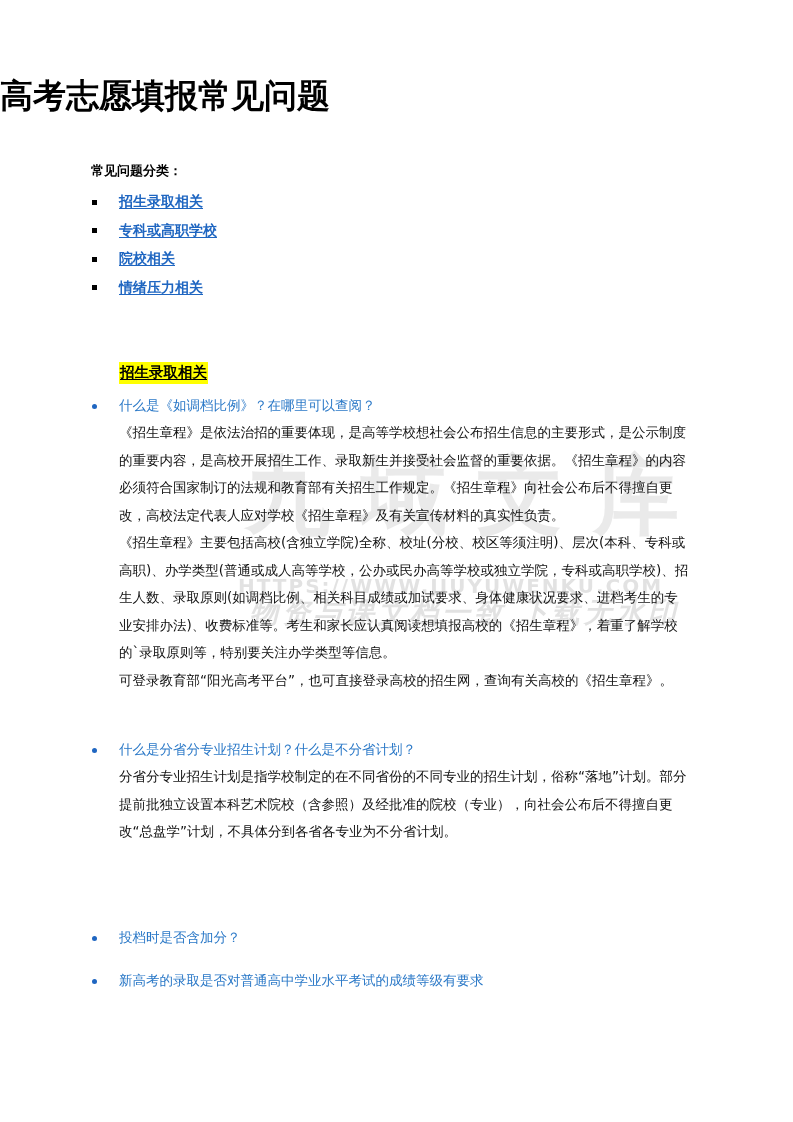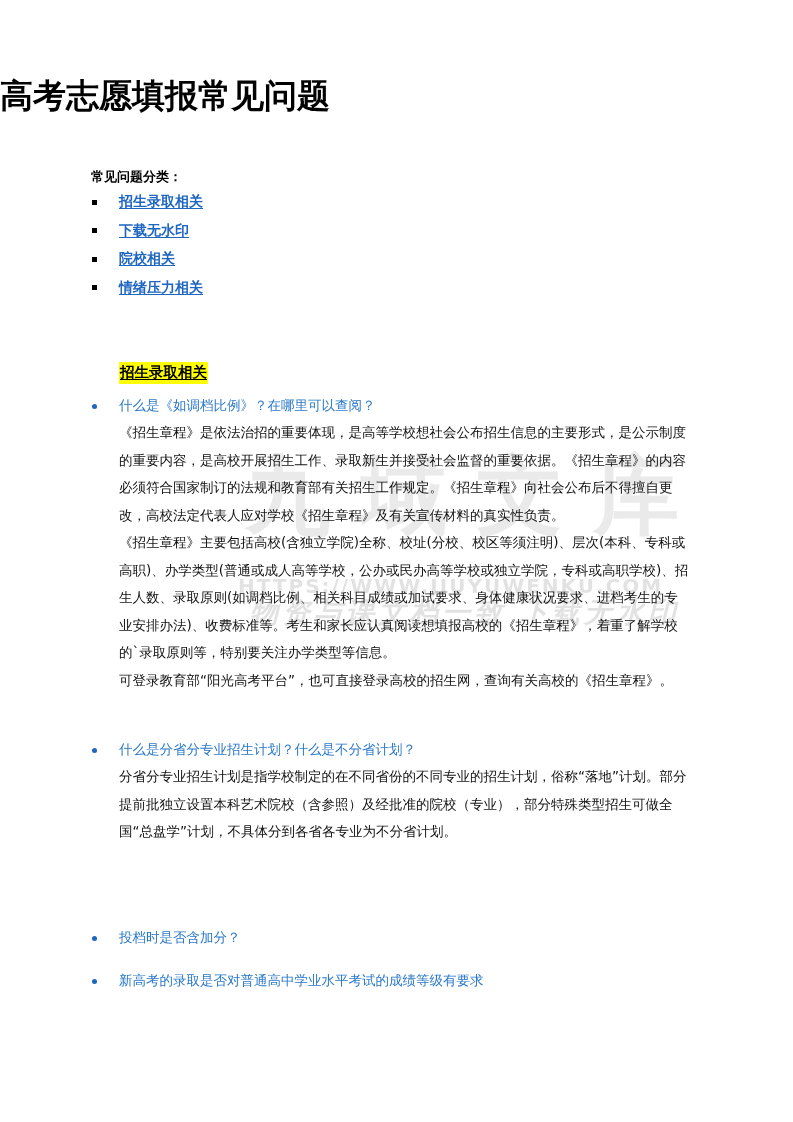--- a/index.html
+++ b/index.html
@@ -3,21 +3,21 @@
 <meta charset="utf-8">
 <style>
   html, body { margin: 0; padding: 0; background: #ffffff; }
   body { width: 793px; height: 1122px; position: relative; overflow: hidden;
          font-family: "DejaVu Sans", "Liberation Sans", sans-serif; color: #111; }
   .page { position: absolute; left: 0; top: 0; width: 793px; height: 1122px; }
 
   .title { position: absolute; top: 74px; left: 0; width: 739px; text-align: left;
            font-size: 33px; font-weight: bold; letter-spacing: 0px; color: #000; }
 
-  .cat-label { position: absolute; top: 168px; left: 91px; font-size: 13px; font-weight: bold; color: #000; }
+  .cat-label { position: absolute; top: 162px; left: 91px; font-size: 13px; font-weight: bold; color: #000; }
 
   .cat-list { position: absolute; top: 188px; left: 91px; margin: 0; padding: 0; list-style: none; }
   .cat-list li { height: 28.5px; display: flex; align-items: center; }
   .sq-bullet { width: 5px; height: 5px; background: #000; margin-right: 22px; margin-left: 1px; }
   .cat-link { font-size: 14px; font-weight: bold; color: #1f66c1; text-decoration: underline;
               text-underline-offset: 2px; }
 
   .section-head { position: absolute; top: 362px; left: 119px; font-size: 14.5px; font-weight: bold;
                   color: #000; background: #ffff00; padding: 1px 1px 2px 1px; text-decoration: underline;
                   text-underline-offset: 2px; }
@@ -48,21 +48,21 @@
 
   <div class="cat-label">常见问题分类：</div>
 
   <ul class="cat-list">
     <li>
       <span class="sq-bullet"></span>
       <a class="cat-link">招生录取相关</a>
     </li>
     <li>
       <span class="sq-bullet"></span>
-      <a class="cat-link">下载无水印</a>
+      <a class="cat-link">专科或高职学校</a>
     </li>
     <li>
       <span class="sq-bullet"></span>
       <a class="cat-link">院校相关</a>
     </li>
     <li>
       <span class="sq-bullet"></span>
       <a class="cat-link">情绪压力相关</a>
     </li>
   </ul>
@@ -80,21 +80,21 @@
       <p>可登录教育部“阳光高考平台”，也可直接登录高校的招生网，查询有关高校的《招生章程》。</p>
     </div>
   </div>
 
   <div class="qa" style="top:738px;">
     <div class="q">
       <span class="dot"></span>
       <span class="q-text">什么是分省分专业招生计划？什么是不分省计划？</span>
     </div>
     <div class="a" style="margin-top:1px;">
-      <p>分省分专业招生计划是指学校制定的在不同省份的不同专业的招生计划，俗称“落地”计划。部分提前批独立设置本科艺术院校（含参照）及经批准的院校（专业），部分特殊类型招生可做全国“总盘学”计划，不具体分到各省各专业为不分省计划。</p>
+      <p>分省分专业招生计划是指学校制定的在不同省份的不同专业的招生计划，俗称“落地”计划。部分提前批独立设置本科艺术院校（含参照）及经批准的院校（专业），向社会公布后不得擅自更改“总盘学”计划，不具体分到各省各专业为不分省计划。</p>
     </div>
   </div>
 
   <div class="qa" style="top:926px;text-align:center;">
     <div class="q">
       <span class="dot"></span>
       <span class="q-text">投档时是否含加分？</span>
     </div>
   </div>
 

